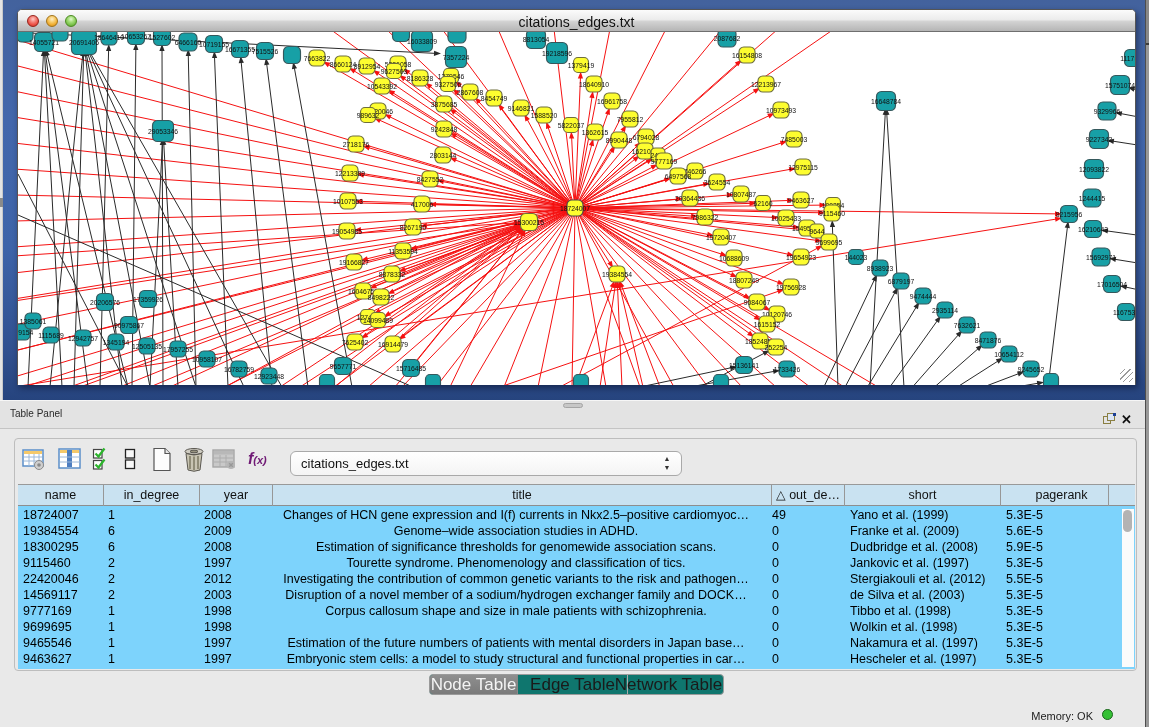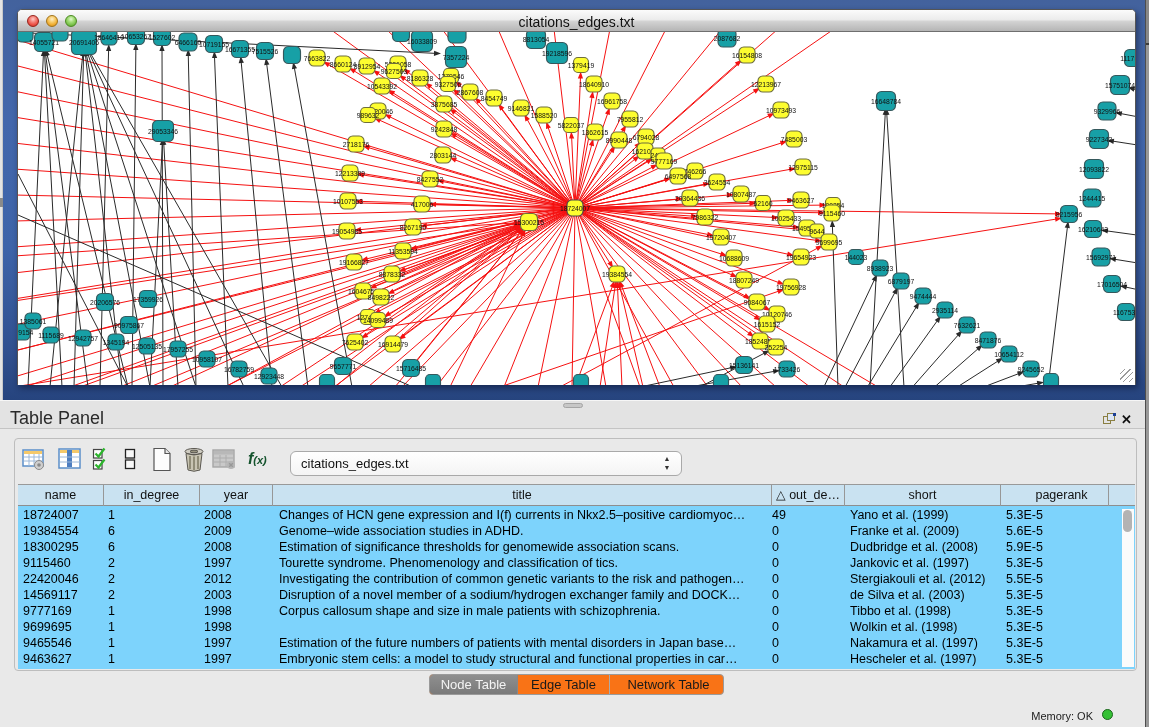--- a/index.html
+++ b/index.html
@@ -27,21 +27,21 @@
 .tl.y { left:28px; background:radial-gradient(circle at 50% 32%, #ffeec8 0%, #f7cd6e 35%, #f0ad31 65%, #c98617 100%); border:0.5px solid #a1731a;}
 .tl.g { left:47px; background:radial-gradient(circle at 50% 32%, #e2f8cf 0%, #a4dd79 35%, #7cc44c 65%, #52962a 100%); border:0.5px solid #4c8a22;}
 #graphwrap { position:absolute; left:0px; top:22px; width:1117px; height:353px; overflow:hidden; background:#fff; }
 #resize-grip { position:absolute; right:2px; bottom:2px; width:13px; height:13px;
   background:repeating-linear-gradient(135deg, transparent 0 3px, #9a9a9a 3px 4px); }
 
 
 #tablepanel { position:absolute; left:0; top:400px; width:1145px; height:327px; background:#e9e9e9; }
 #tp-head { position:absolute; left:0; top:0; width:100%; height:29px; background:#e3e3e3;
   border-top:1px solid #f6f6f6; border-bottom:1px solid #c4c4c4; }
-#tp-head .t { position:absolute; left:10px; top:7px; font-size:18px; color:#2a2a2a; }
+#tp-head .t { position:absolute; left:10px; top:7px; font-size:10px; color:#2a2a2a; }
 #tp-float { position:absolute; right:29px; top:12px; width:13px; height:12px; }
 #tp-close { position:absolute; right:13px; top:11px; font-size:13px; font-weight:bold; color:#111; }
 
 #innerpanel { position:absolute; left:14px; top:38px; width:1123px; height:233px;
   background:#e9e9e9; border:1px solid #bdbdbd; border-radius:4px; }
 #toolbar { position:absolute; left:4px; top:6px; height:34px; width:1100px; }
 .tbi { position:absolute; top:2px; }
 #combo { position:absolute; left:271px; top:6px; width:392px; height:25px; background:linear-gradient(#ffffff,#f4f4f4);
   border:1px solid #a9a9a9; border-radius:6px; }
 #combo .txt { position:absolute; left:10px; top:4px; font-size:13px; color:#111; }
@@ -51,33 +51,33 @@
 #thead { position:absolute; left:0; top:0; width:1117px; height:22px; background:#c9e2f1;
   border-top:1px solid #999; border-bottom:1px solid #8e8e8e; }
 #thead .hc { position:absolute; top:0; height:21px; line-height:21px; text-align:center; font-size:12.5px;
   color:#111; border-right:1px solid #979797; overflow:hidden; }
 #rowswrap { position:absolute; left:0; top:23px; width:1117px; height:162px; font-size:12.5px; color:#000; }
 .tr { position:relative; height:16px; line-height:16px; white-space:nowrap; }
 .c { position:absolute; top:0; height:16px; overflow:hidden; }
 .c0 { left:5px;  width:80px; }
 .c1 { left:90px; width:90px; }
 .c2 { left:186px; width:68px; }
-.c3 { left:261px; width:492px; }
+.c3 { left:252px; width:492px;text-align:center; }
 .c4 { left:754px; width:68px; }
 .c5 { left:832px; width:150px; }
 .c6 { left:988px; width:90px; }
 #vscroll { position:absolute; right:1px; top:25px; width:12px; height:158px; background:#fbfbfb; }
 #vthumb { position:absolute; left:1px; top:1px; width:9px; height:22px; background:#b3b3b3; border-radius:5px; }
 
 
-#segs { position:absolute; left:429px; top:274px; width:295px; height:21px; background:#f97316;
-  border:1px solid #9a9a9a; border-radius:4px; font-size:13px; overflow:hidden; }
+#segs { position:absolute; left:429px; top:274px; width:295px; height:21px; background:#0f766e;
+  border:1px solid #9a9a9a; border-radius:4px; font-size:17px; overflow:hidden; }
 .seg { position:absolute; top:0; height:21px; line-height:20px; text-align:center; color:#1a1a1a; }
 #seg1 { left:0; width:88px; background:linear-gradient(#8f8f8f,#787878); color:#f4f4f4; border-right:1px solid #888; }
-#seg2 { left:88px; width:92px; border-right:1px solid #aaa; }
+#seg2 { left:88px; width:110px; border-right:1px solid #aaa; }
 #seg3 { left:182px; width:113px; }
 
 #status { position:absolute; left:0; top:300px; width:1126px; height:27px; }
 #status .m { position:absolute; right:33px; top:10px; font-size:11px; color:#222; }
 #status .dot { position:absolute; right:13px; top:9px; width:11px; height:11px; border-radius:50%;
   background:#35c135; border:1px solid #1c641c; }
 </style></head>
 <body>
 <div id="page">
   <div id="desktop"></div>
@@ -754,21 +754,21 @@
           <path d="M4 6.5 L6 23 Q12 25.5 18 23 L20 6.5 Q12 9.5 4 6.5z" fill="#c8c4b2" stroke="#5a5750"></path>
           <path d="M8 9v13 M12 9.5v13.5 M16 9v13" stroke="#7e7a64" stroke-width="1.5"></path>
         </svg>
         <svg class="tbi" style="left:193px" width="25" height="24" viewBox="0 0 25 24">
           <rect x="1" y="3" width="21" height="17" fill="#c9c9c9" stroke="#a5a5a5" stroke-width="1.4"></rect>
           <rect x="2" y="4" width="19" height="3.5" fill="#b8b8b8"></rect>
           <path d="M2 11h19 M2 15h19 M8 8v12 M14 8v12" stroke="#adadad"></path>
           <circle cx="19" cy="18" r="4" fill="#b5b5b5"></circle>
           <path d="M17.2 16.2l3.6 3.6 M20.8 16.2l-3.6 3.6" stroke="#989898" stroke-width="1.4"></path>
         </svg>
-        <div class="tbi" style="left:229px; top:5px; font-size:16px; font-style:italic; font-weight:bold; color:#14532d;">f<span style="font-size:11px">(x)</span></div>
+        <div class="tbi" style="left:229px; top:5px; font-size:16px; font-style:italic; font-weight:bold; color:#701a75;">f<span style="font-size:11px">(x)</span></div>
         <div id="combo">
           <div class="txt">citations_edges.txt</div>
           <div class="step">▲<br>▼</div>
         </div>
       </div>
       <div id="tablegrid">
         <div id="thead">
           <div class="hc" style="left:0;width:86px;">name</div>
           <div class="hc" style="left:86px;width:96px;">in_degree</div>
           <div class="hc" style="left:182px;width:73px;">year</div>

